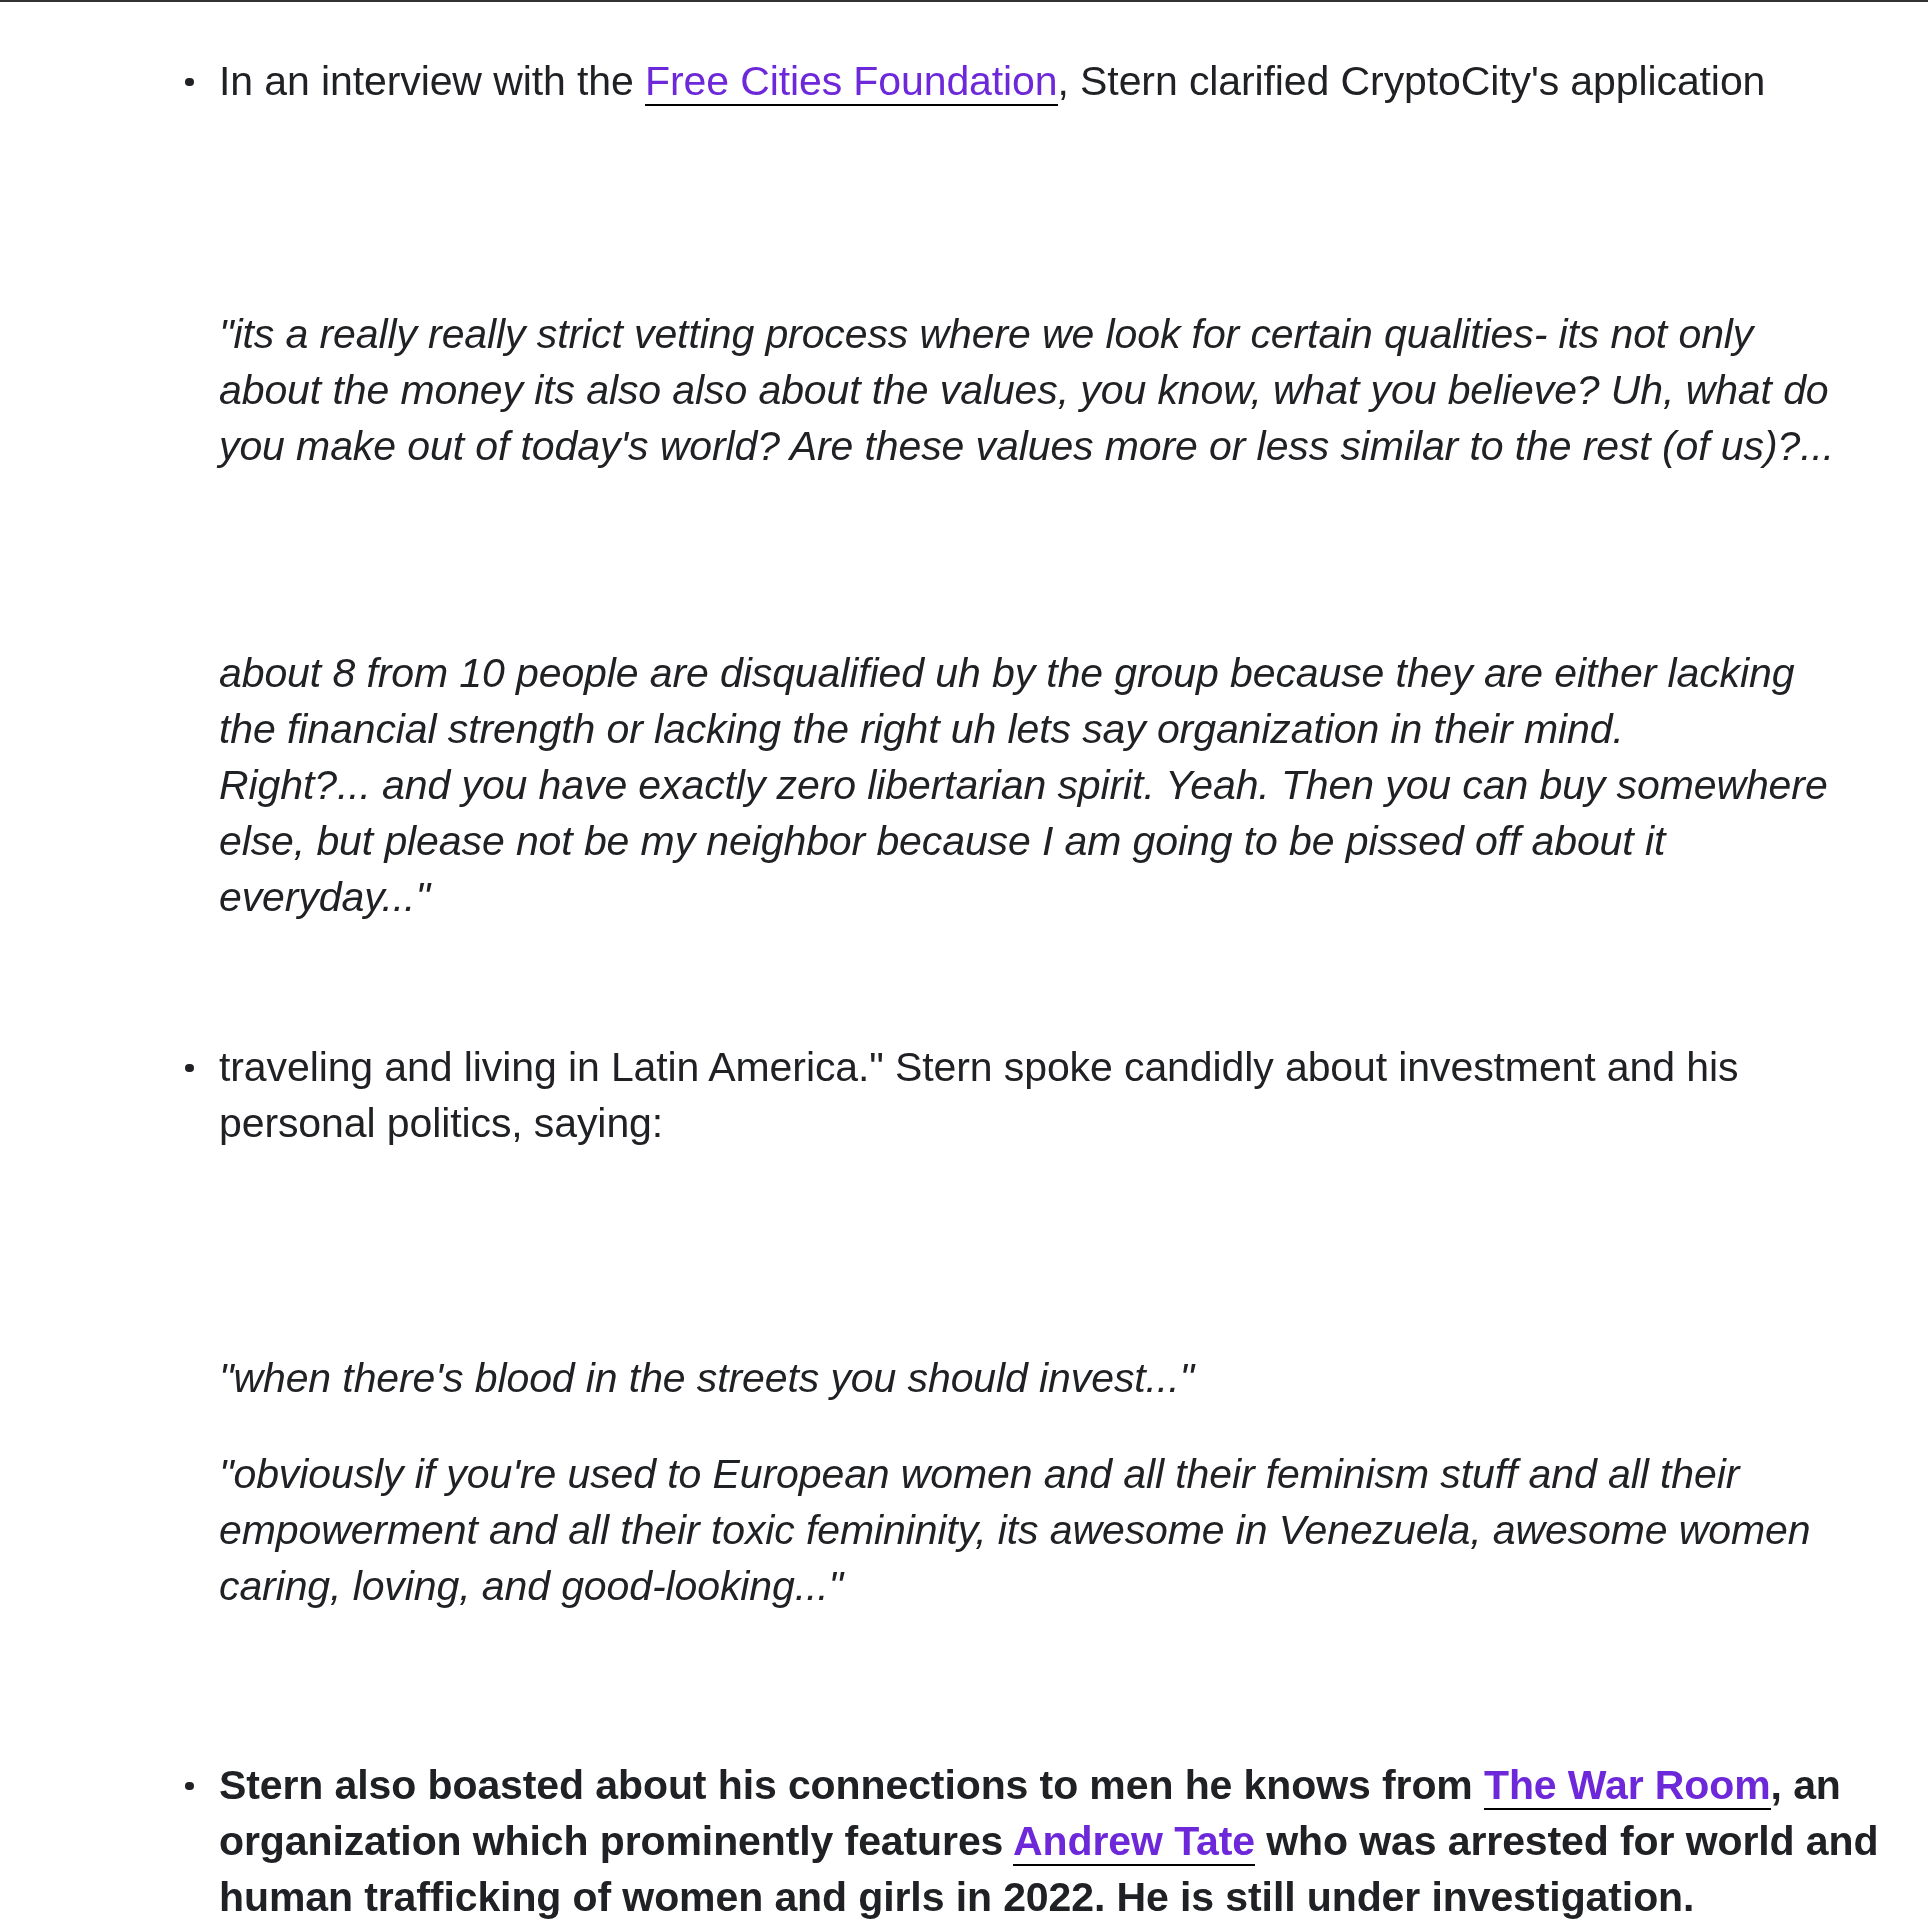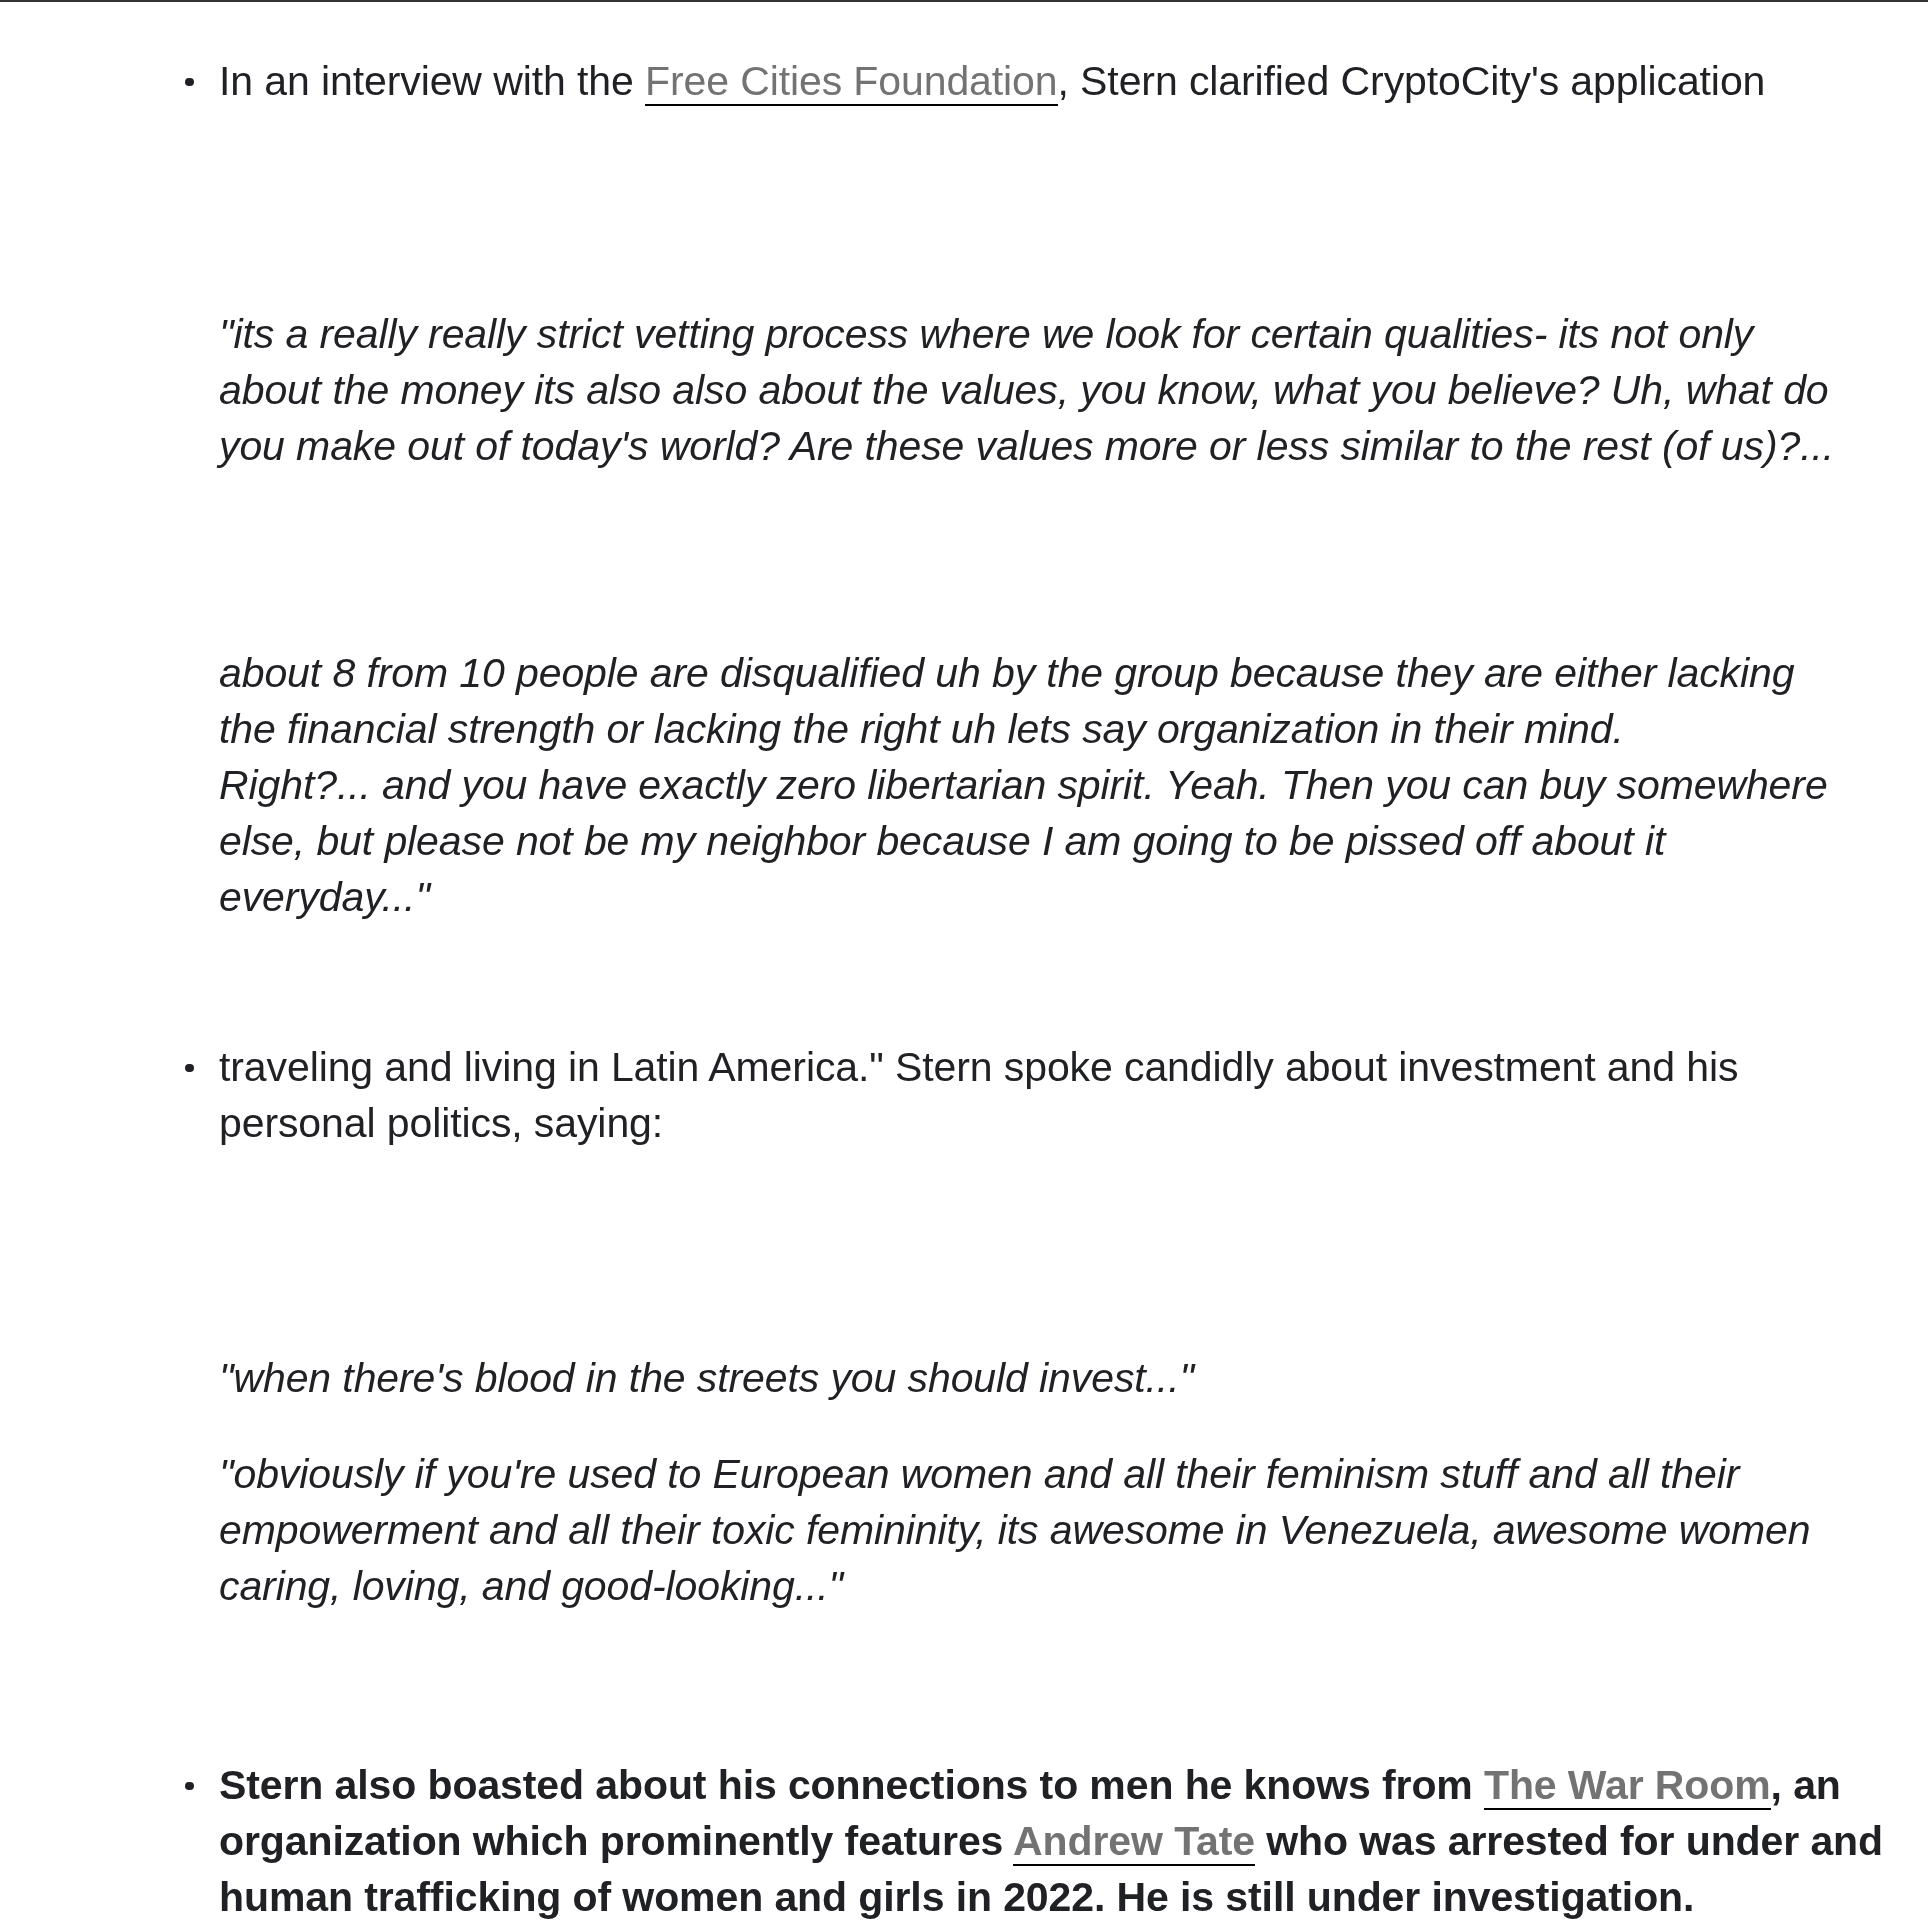--- a/index.html
+++ b/index.html
@@ -47,21 +47,21 @@
       justify-content: center;
     }
     .bullet-dot {
       width: 8.8px;
       height: 8.8px;
       border-radius: 50%;
       background: #202124;
       margin-top: 2px;
     }
     a.link {
-      color: #737373;
+      color: #6d28d9;
       text-decoration: none;
       border-bottom: 2.9px solid #000000;
       padding-bottom: 0px;
       cursor: pointer;
     }
     
     #item-1 { top: 53px; }
     #quote-1 { top: 306px; }
     #quote-2 { top: 645px; }
     #item-2 { top: 1039px; }
@@ -111,16 +111,16 @@
     <span class="line">"obviously if you're used to European women and all their feminism stuff and all their</span>
     <span class="line">empowerment and all their toxic femininity, its awesome in Venezuela, awesome women</span>
     <span class="line">caring, loving, and good-looking..."</span>
   </div>
 
 <div class="block" id="item-3">
   <span class="bullet">
       <span class="bullet-dot"></span>
     </span>
 <span class="line"><span>Stern also boasted about his connections to men he knows from </span><a class="link">The War Room</a><span>, an</span></span>
-    <span class="line"><span>organization which prominently features </span><a class="link">Andrew Tate</a><span> who was arrested for under and</span></span>
+    <span class="line"><span>organization which prominently features </span><a class="link">Andrew Tate</a><span> who was arrested for world and</span></span>
     <span class="line"><span>human trafficking of women and girls in 2022. He is still under investigation.</span></span>
   </div>
 
 
 </body></html>

